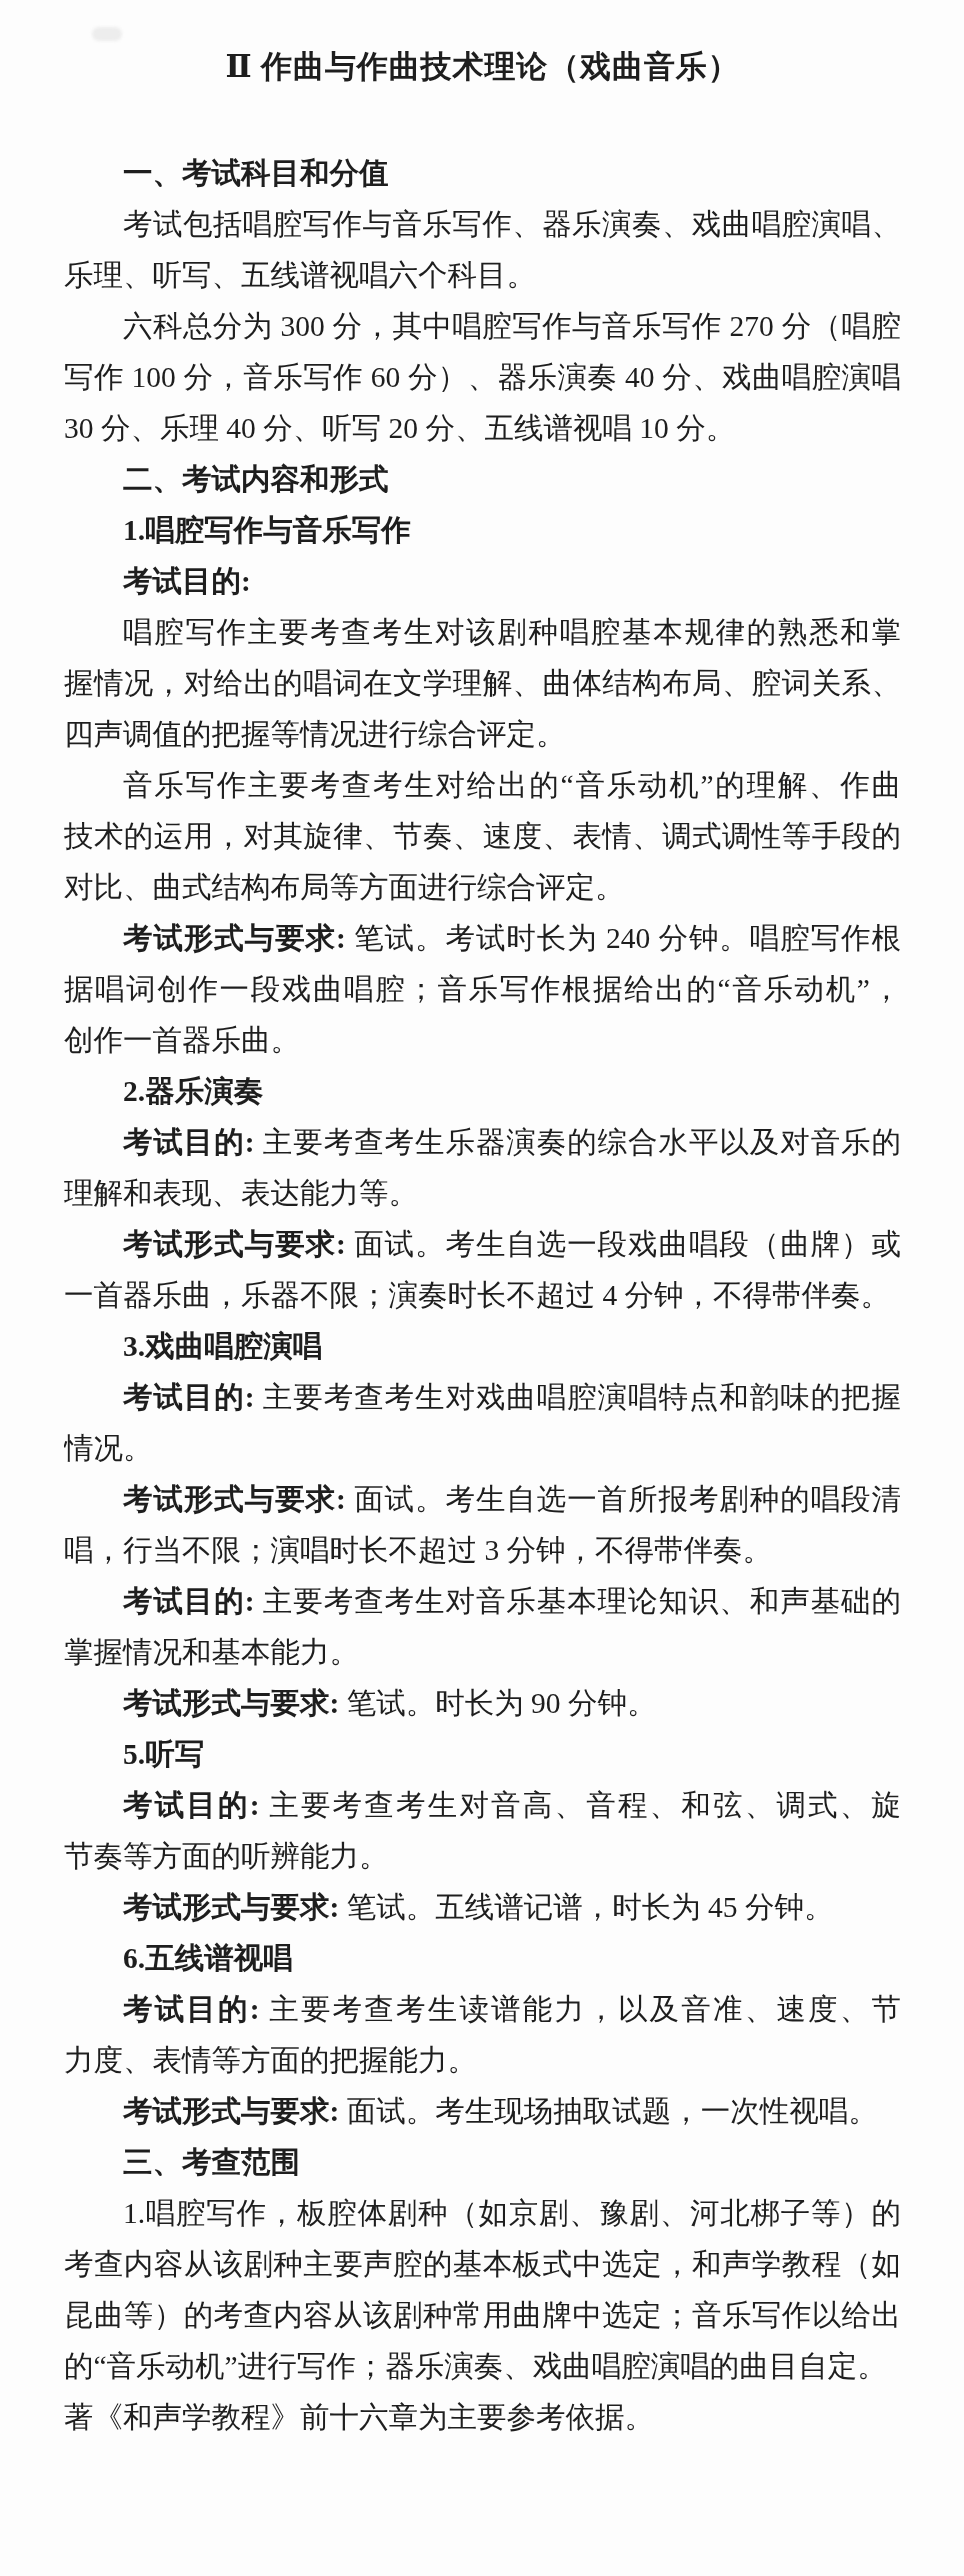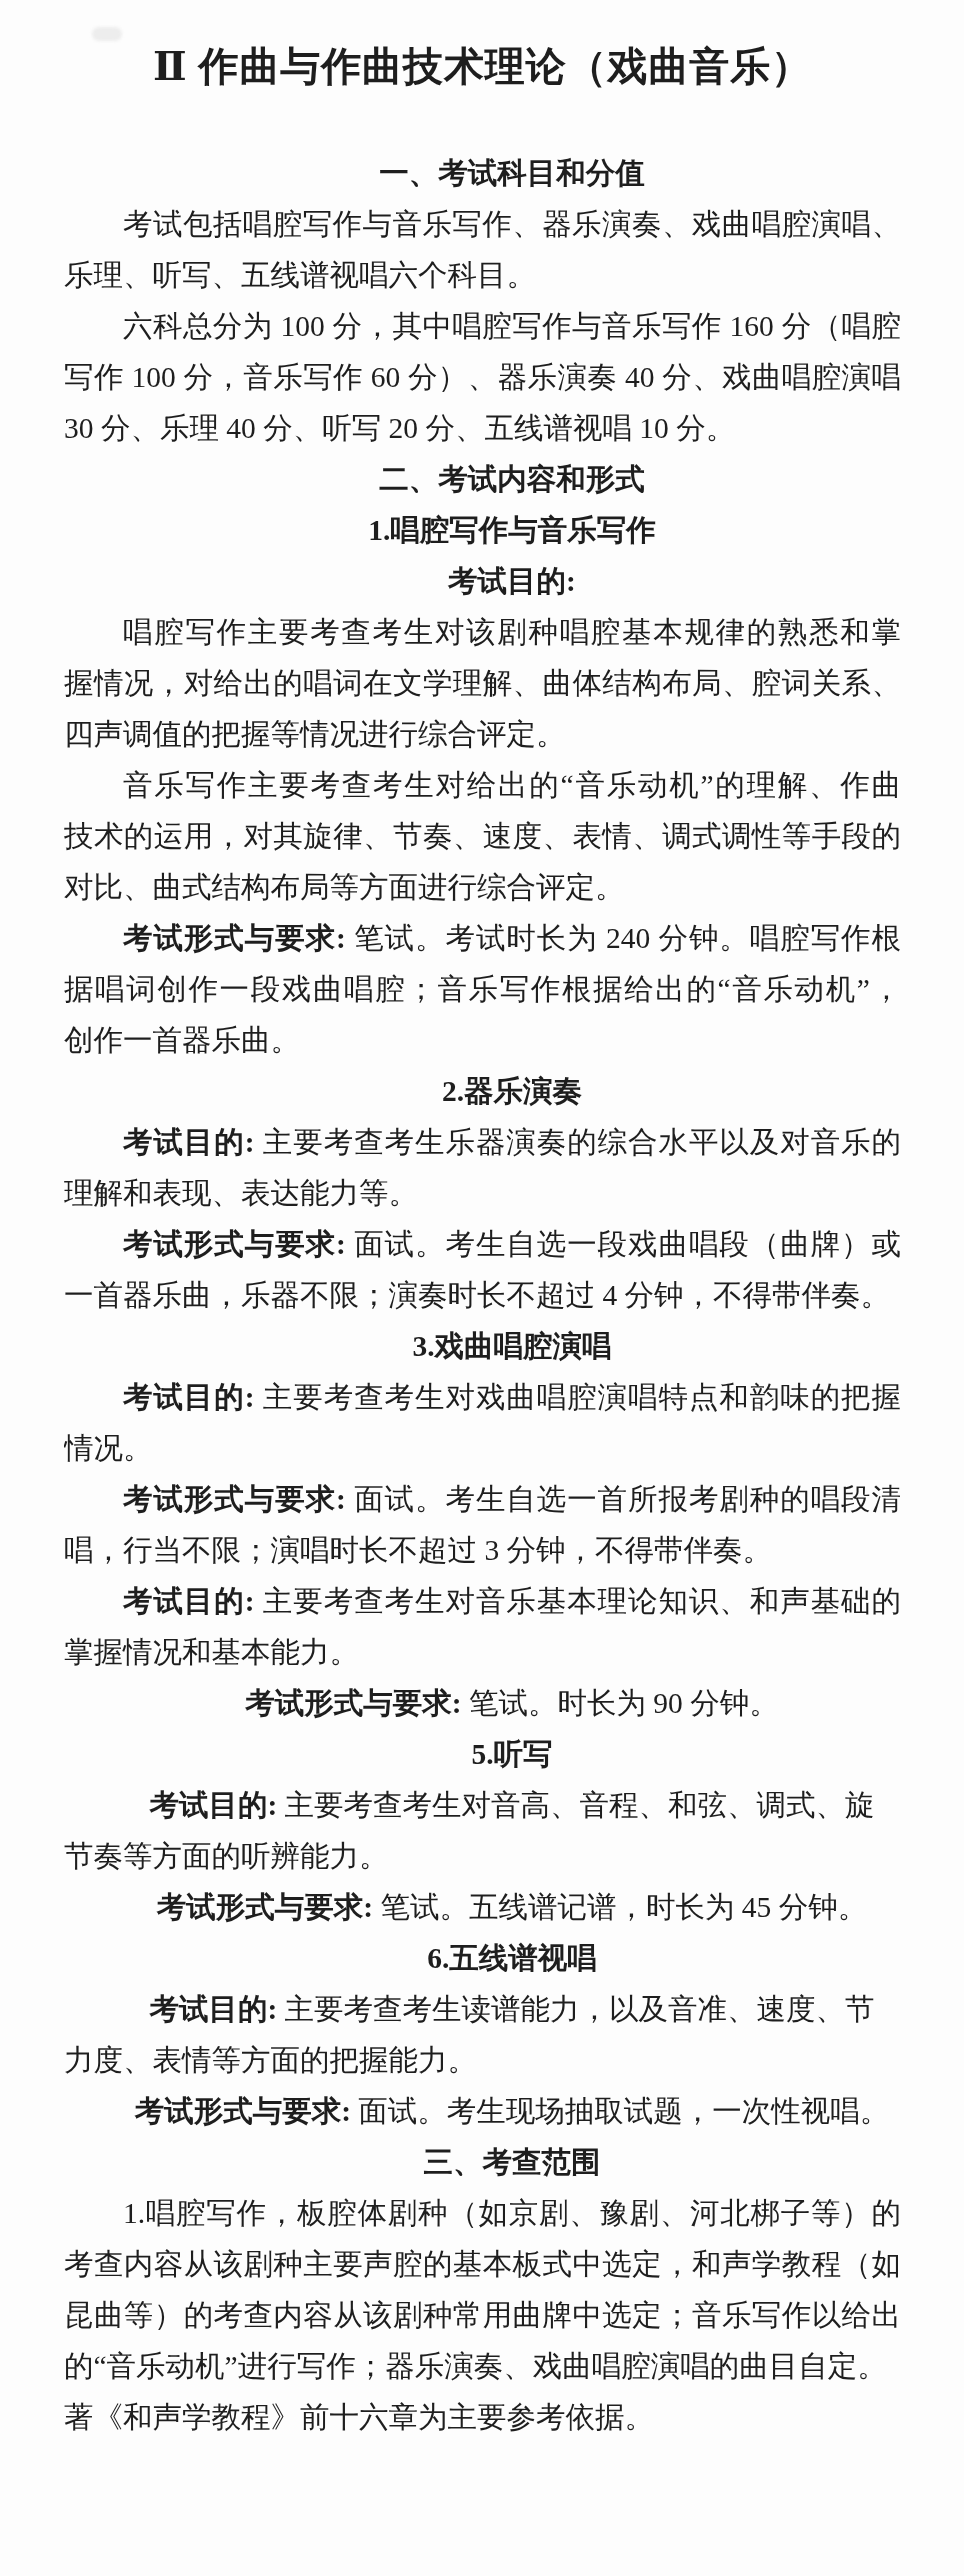--- a/index.html
+++ b/index.html
@@ -17,21 +17,21 @@
     box-sizing: border-box;
     width: 964px;
     height: 2576px;
     padding: 41px 63px 0 64px;
     background: #fdfdfd;
     color: #1e1e1e;
     font-family: "Liberation Serif", "DejaVu Serif", serif;
     font-size: 29.5px;
   }
   .doc-title {
-    font-size: 40px;
+    font-size: 31px;
     font-weight: bold;
     text-align: center;
     line-height: 51px;
     height: 51px;
     margin-bottom: 56px;
     letter-spacing: 0.9px;
     white-space: nowrap;
   }
   .line {
     line-height: 51px;
@@ -40,21 +40,20 @@
     overflow: hidden;
   }
   .line.fill {
     white-space: normal;
     text-align: justify;
     text-align-last: justify;
     text-justify: inter-character;
   }
   .line.indent {
     text-indent: 2em;
-    text-align: center;
   }
   .seg.bold {
     font-weight: bold;
   }
   .smudge {
     position: absolute;
     left: 92px;
     top: 27px;
     width: 30px;
     height: 14.3px;
@@ -66,21 +65,21 @@
 </head>
 <body style="background: rgb(253, 253, 253);">
 
 <div class="page" style="color: rgb(30, 30, 30); background: rgb(253, 253, 253);">
   <div class="smudge"></div>
   <div class="doc-title">Ⅱ 作曲与作曲技术理论（戏曲音乐）</div>
   <div>
       <div class="line indent"><span class="seg bold">一、考试科目和分值</span></div>
       <div class="line indent fill"><span class="seg">考试包括唱腔写作与音乐写作、器乐演奏、戏曲唱腔演唱、</span></div>
       <div class="line"><span class="seg">乐理、听写、五线谱视唱六个科目。</span></div>
-      <div class="line indent fill"><span class="seg">六科总分为 100 分，其中唱腔写作与音乐写作 160 分（唱腔</span></div>
+      <div class="line indent fill"><span class="seg">六科总分为 300 分，其中唱腔写作与音乐写作 270 分（唱腔</span></div>
       <div class="line fill"><span class="seg">写作 100 分，音乐写作 60 分）、器乐演奏 40 分、戏曲唱腔演唱</span></div>
       <div class="line"><span class="seg">30 分、乐理 40 分、听写 20 分、五线谱视唱 10 分。</span></div>
       <div class="line indent"><span class="seg bold">二、考试内容和形式</span></div>
       <div class="line indent"><span class="seg bold">1.唱腔写作与音乐写作</span></div>
       <div class="line indent"><span class="seg bold">考试目的:</span></div>
       <div class="line indent fill"><span class="seg">唱腔写作主要考查考生对该剧种唱腔基本规律的熟悉和掌</span></div>
       <div class="line fill"><span class="seg">握情况，对给出的唱词在文学理解、曲体结构布局、腔词关系、</span></div>
       <div class="line"><span class="seg">四声调值的把握等情况进行综合评定。</span></div>
       <div class="line indent fill"><span class="seg">音乐写作主要考查考生对给出的“音乐动机”的理解、作曲</span></div>
       <div class="line fill"><span class="seg">技术的运用，对其旋律、节奏、速度、表情、调式调性等手段的</span></div>

